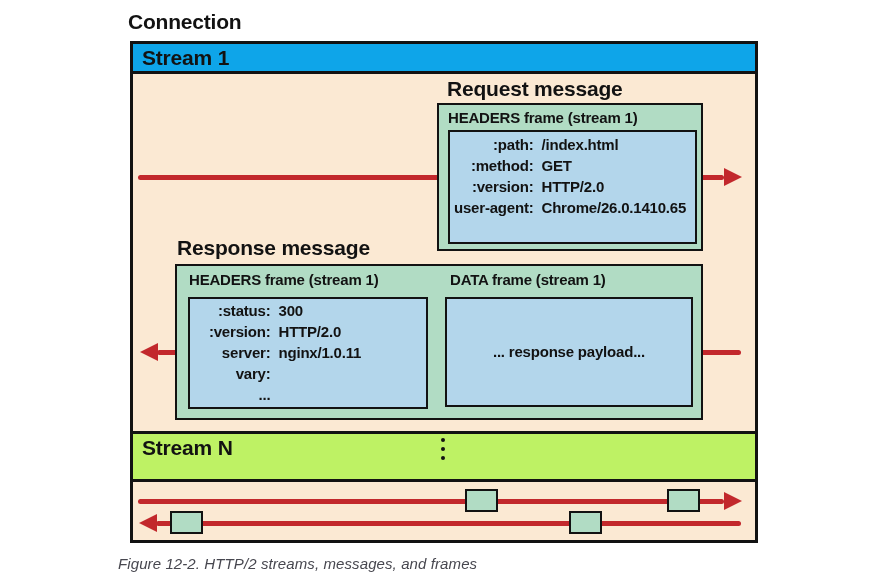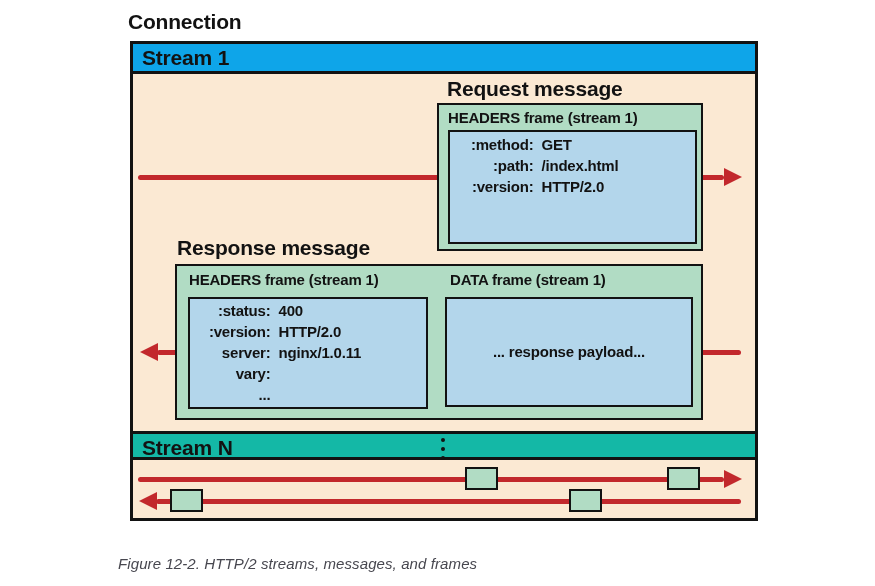--- a/index.html
+++ b/index.html
@@ -20,21 +20,21 @@
   .lbl-light{font-size:21px;font-weight:700;letter-spacing:-0.2px;line-height:16px;white-space:nowrap;}
 
   
   .outerbox{
     position:absolute;left:130px;top:41px;width:628px;
     border:3px solid var(--ink);box-sizing:border-box;background:#fff;
   }
   .sect{position:relative;width:100%;box-sizing:border-box;}
   .bar1{height:30px;border-bottom:3px solid var(--ink);background:#0ea5e9;}
   .body1{height:360px;border-bottom:3px solid var(--ink);background:var(--peach);}
-  .barN{height:26px;border-bottom:3px solid var(--ink);background:#14b8a6;}
+  .barN{height:48px;border-bottom:3px solid var(--ink);background:#bef264;}
   .lane{height:58px;background:var(--peach);}
   .bar-text{position:absolute;left:9px;top:6px;}
 
   
   .framebox{position:absolute;background:var(--green);border:2.5px solid var(--ink);box-sizing:border-box;}
   .bluebox{position:absolute;background:var(--blue);border:2.5px solid var(--ink);box-sizing:border-box;}
 
   
   .kv-row{display:flex;line-height:21px;font-size:15px;font-weight:600;letter-spacing:-0.2px;white-space:nowrap;}
   .kv-key{text-align:right;}
@@ -83,46 +83,50 @@
       <div class="hline" style="left:24px;top:275.5px;width:584px;"></div>
       <div class="tri-l" style="left:7px;top:269px;"></div>
 
       <div class="abs lbl-light" style="left:314px;top:7px;text-align:right;">Request message</div>
 
       <div class="framebox" style="left:304px;top:29px;width:266px;height:148px;">
         <div class="abs lbl" style="left:9px;top:5px;">HEADERS frame (stream 1)</div>
         <div class="bluebox req-blue" style="left:8.5px;top:24.5px;width:249px;height:114px;">
           <div class="req-rows">
             <div class="kv-row">
+              <div class="kv-key">:path:</div>
+              <div class="kv-val">/index.html</div>
+            </div>
+            <div class="kv-row">
               <div class="kv-key">:method:</div>
               <div class="kv-val">GET</div>
             </div>
             <div class="kv-row">
-              <div class="kv-key">:path:</div>
-              <div class="kv-val">/index.html</div>
+              <div class="kv-key">:version:</div>
+              <div class="kv-val">HTTP/2.0</div>
             </div>
             <div class="kv-row">
-              <div class="kv-key">:version:</div>
-              <div class="kv-val">HTTP/2.0</div>
+              <div class="kv-key">user-agent:</div>
+              <div class="kv-val">Chrome/26.0.1410.65</div>
             </div>
           </div>
         </div>
       </div>
 
       <div class="abs lbl-light" style="left:44px;top:166px;">Response message</div>
 
       <div class="framebox" style="left:42px;top:190px;width:528px;height:156px;">
         <div class="abs lbl" style="left:12px;top:6px;">HEADERS frame (stream 1)</div>
         <div class="abs lbl" style="left:273px;top:6px;">DATA frame (stream 1)</div>
 
         <div class="bluebox resp-blue" style="left:10.5px;top:30.5px;width:240px;height:112px;">
           <div class="resp-rows">
             <div class="kv-row">
               <div class="kv-key">:status:</div>
-              <div class="kv-val">400</div>
+              <div class="kv-val">300</div>
             </div>
             <div class="kv-row">
               <div class="kv-key">:version:</div>
               <div class="kv-val">HTTP/2.0</div>
             </div>
             <div class="kv-row">
               <div class="kv-key">server:</div>
               <div class="kv-val">nginx/1.0.11</div>
             </div>
             <div class="kv-row">

